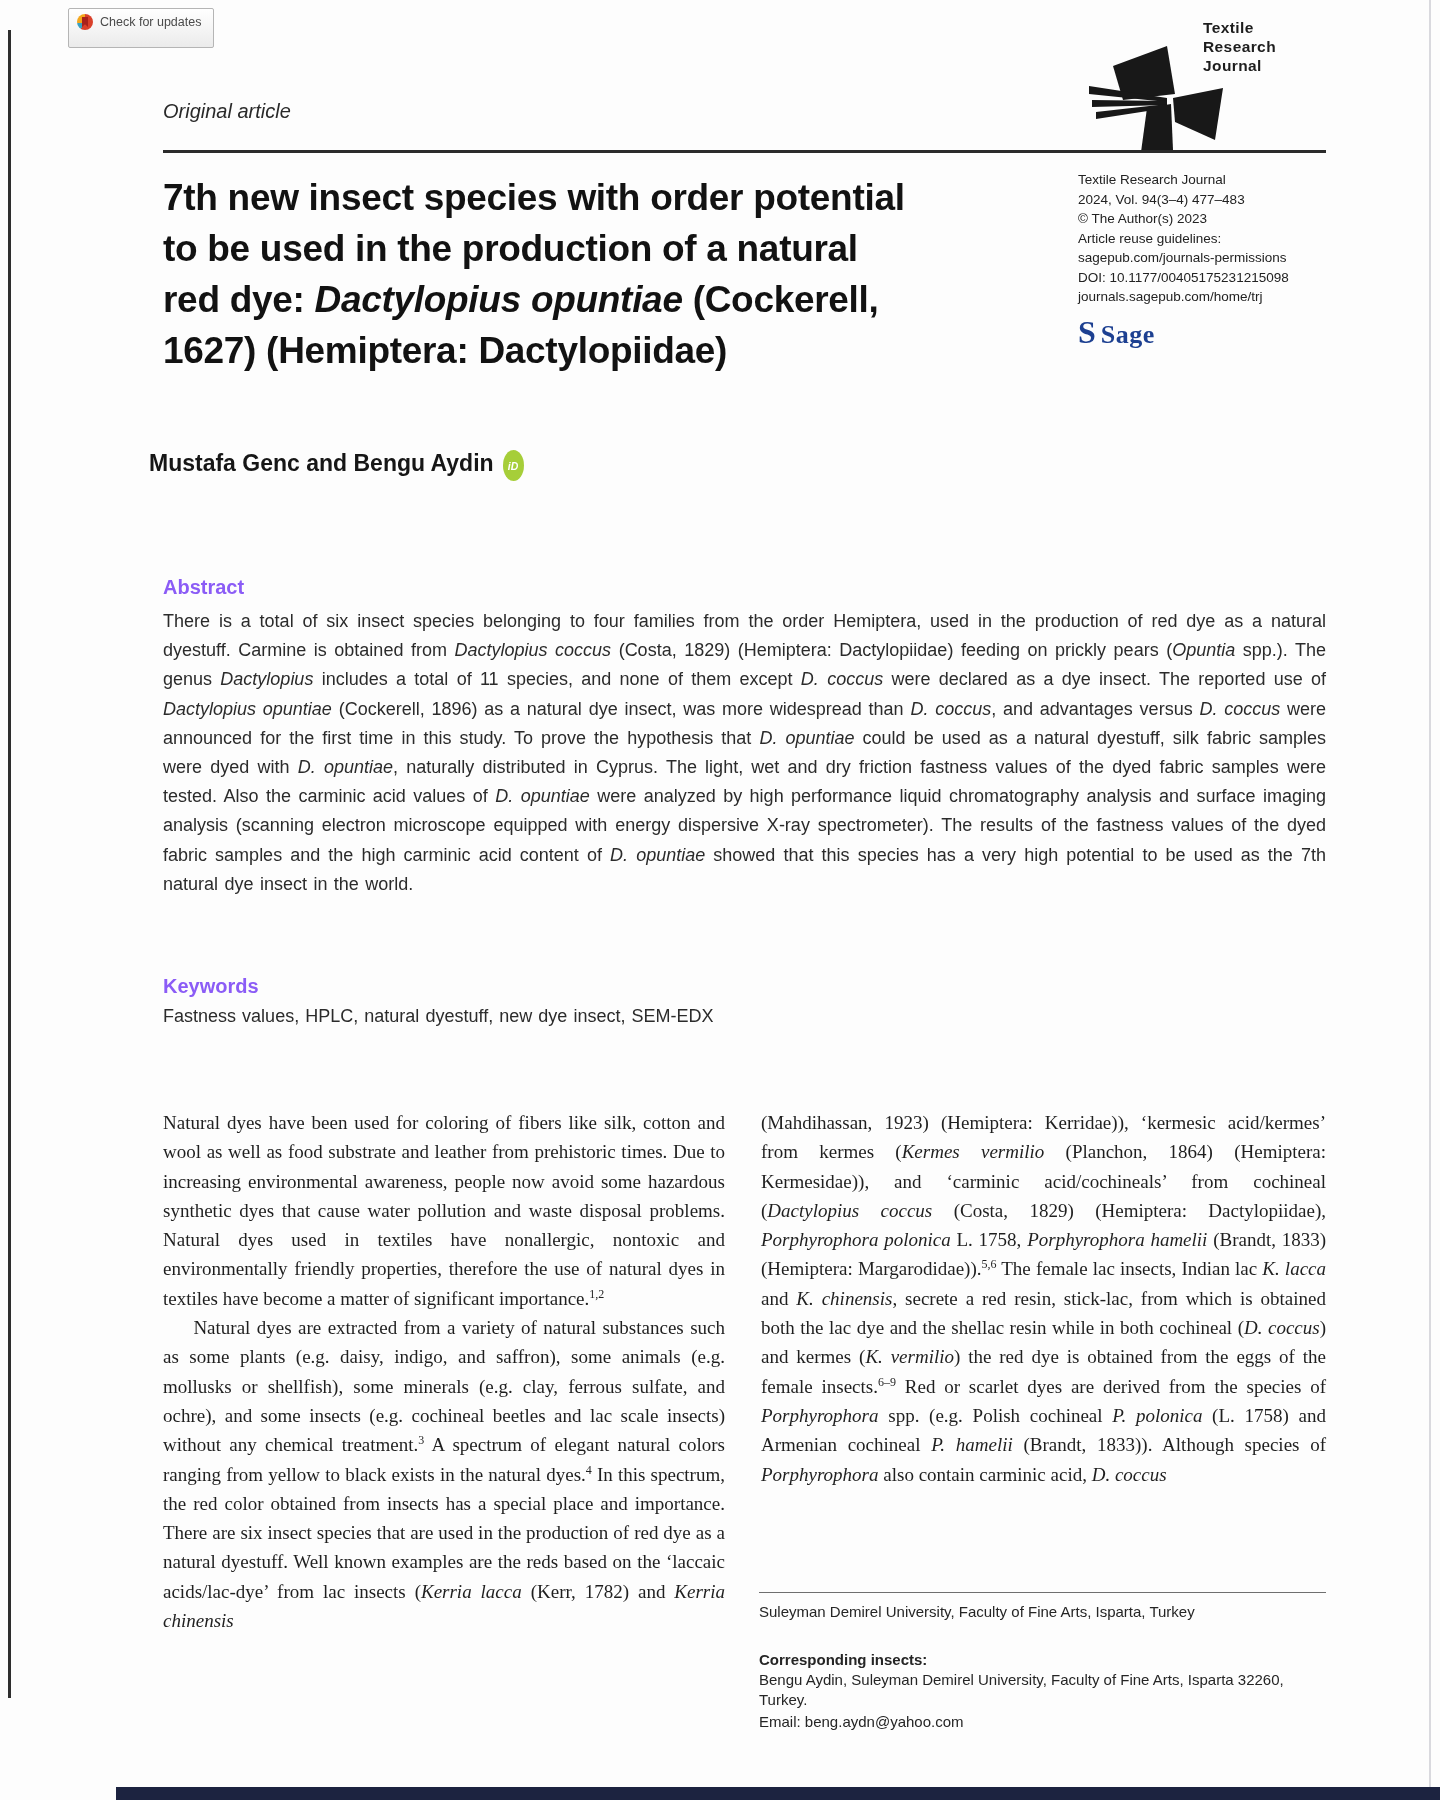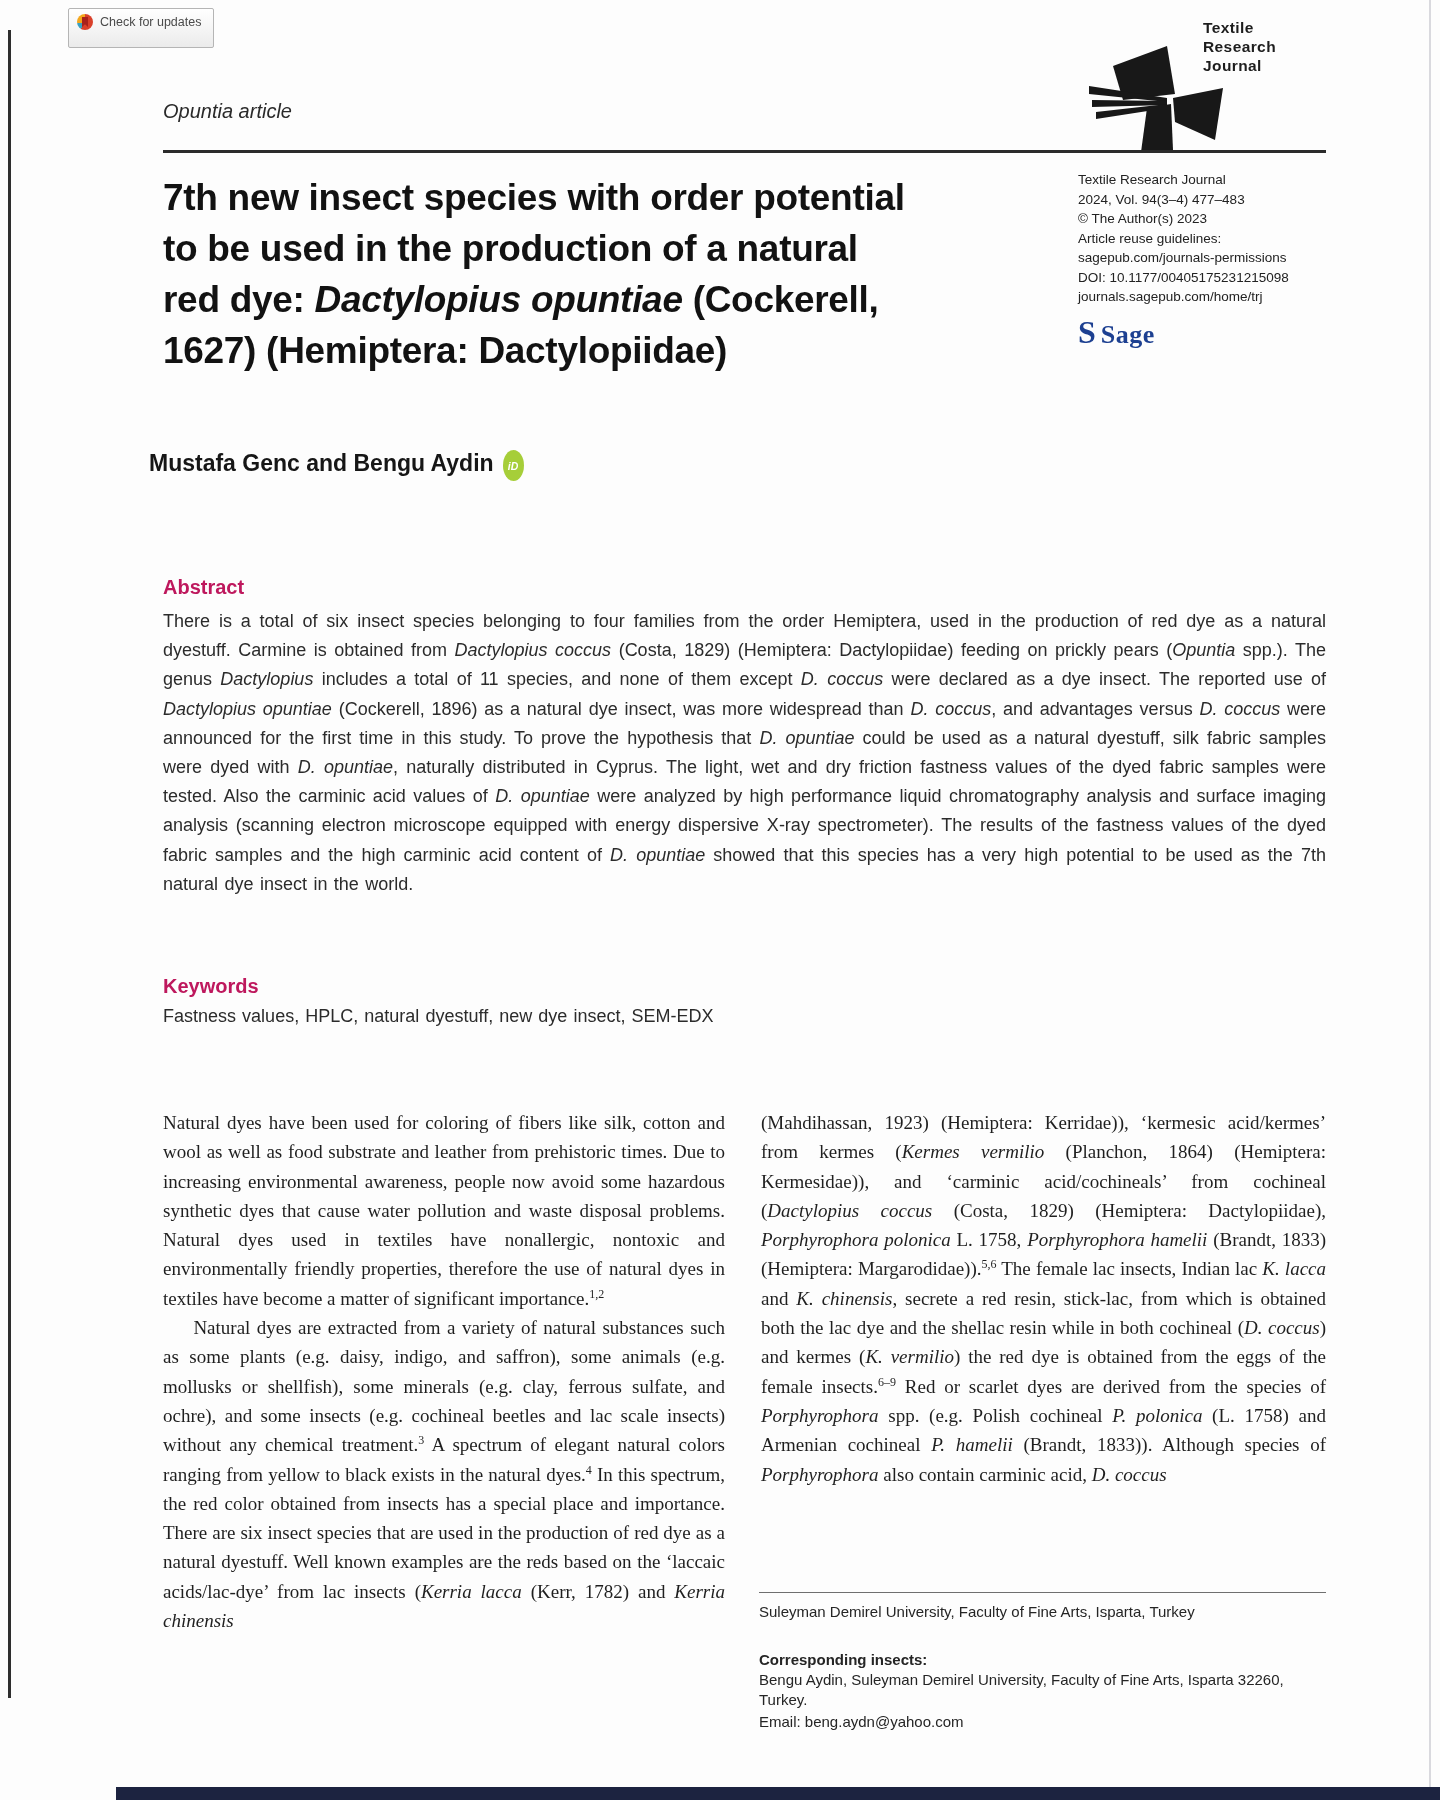--- a/index.html
+++ b/index.html
@@ -45,21 +45,21 @@
   .sage-s{font-size:32px;font-weight:bold;}
   .sage-word{font-size:26px;font-weight:bold;margin-left:5px;letter-spacing:.5px;}
   
   .authors{left:149px;top:450px;font-size:23px;font-weight:bold;color:#161616;display:flex;align-items:flex-start;gap:9px;}
   .orcid{
     width:21px;height:31px;border-radius:50%;background:#a6ce39;color:#fff;
     display:flex;align-items:center;justify-content:center;
     font-size:10.5px;font-weight:bold;font-style:italic;cursor:pointer;
   }
   
-  .h-sans{font-size:20px;font-weight:bold;color:#be185d;}
+  .h-sans{font-size:20px;font-weight:bold;color:#8b5cf6;}
   .abstract-h{left:163px;top:576px;}
   .abstract-t{
     left:163px;top:607px;width:1163px;font-size:18px;line-height:29.2px;color:#2b2b2b;
     text-align:justify;word-spacing:.08em;
   }
   .keywords-h{left:163px;top:975px;}
   .keywords-t{left:163px;top:1006px;width:1163px;font-size:18px;color:#2b2b2b;word-spacing:.06em;}
   
   .columns{
     left:163px;top:1108px;width:1163px;display:flex;gap:36px;
@@ -100,21 +100,21 @@
       <polygon points="38,22 92,2 100,50 48,56"></polygon>
       <polygon points="14,42 92,54 92,58 14,50"></polygon>
       <polygon points="17,56 92,57 92,61 17,63"></polygon>
       <polygon points="21,68 92,60 92,64 21,75"></polygon>
       <polygon points="98,54 148,44 140,96 100,78"></polygon>
       <polygon points="72,64 96,60 98,106 66,108"></polygon>
     </g>
   </svg>
 </div>
 
-<div class="abs article-type">Opuntia article</div>
+<div class="abs article-type">Original article</div>
 <div class="abs rule-top"></div>
 
 <h1 class="abs title" style="margin:0;"><span>7th new insect species with order potential</span><br><span>to be used in the production of a natural</span><br><span>red dye: </span><i>Dactylopius opuntiae</i><span> (Cockerell,</span><br><span>1627) (Hemiptera: Dactylopiidae)</span></h1>
 
 <div class="abs meta">
   <div>Textile Research Journal</div>
   <div>2024, Vol. 94(3–4) 477–483</div>
   <div>© The Author(s) 2023</div>
   <div>Article reuse guidelines:</div>
   <div class="link">sagepub.com/journals-permissions</div>

